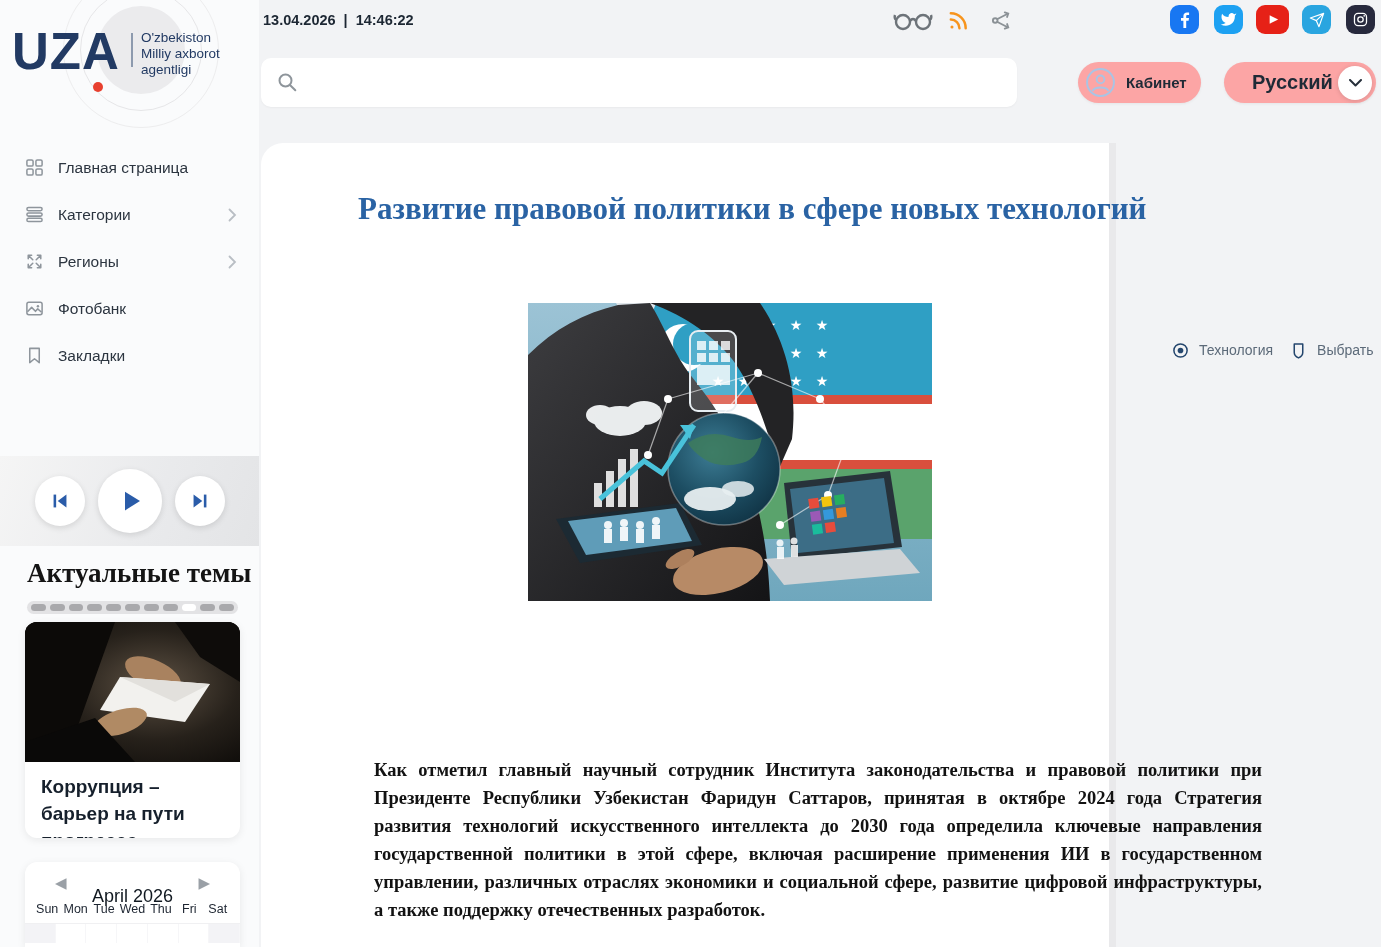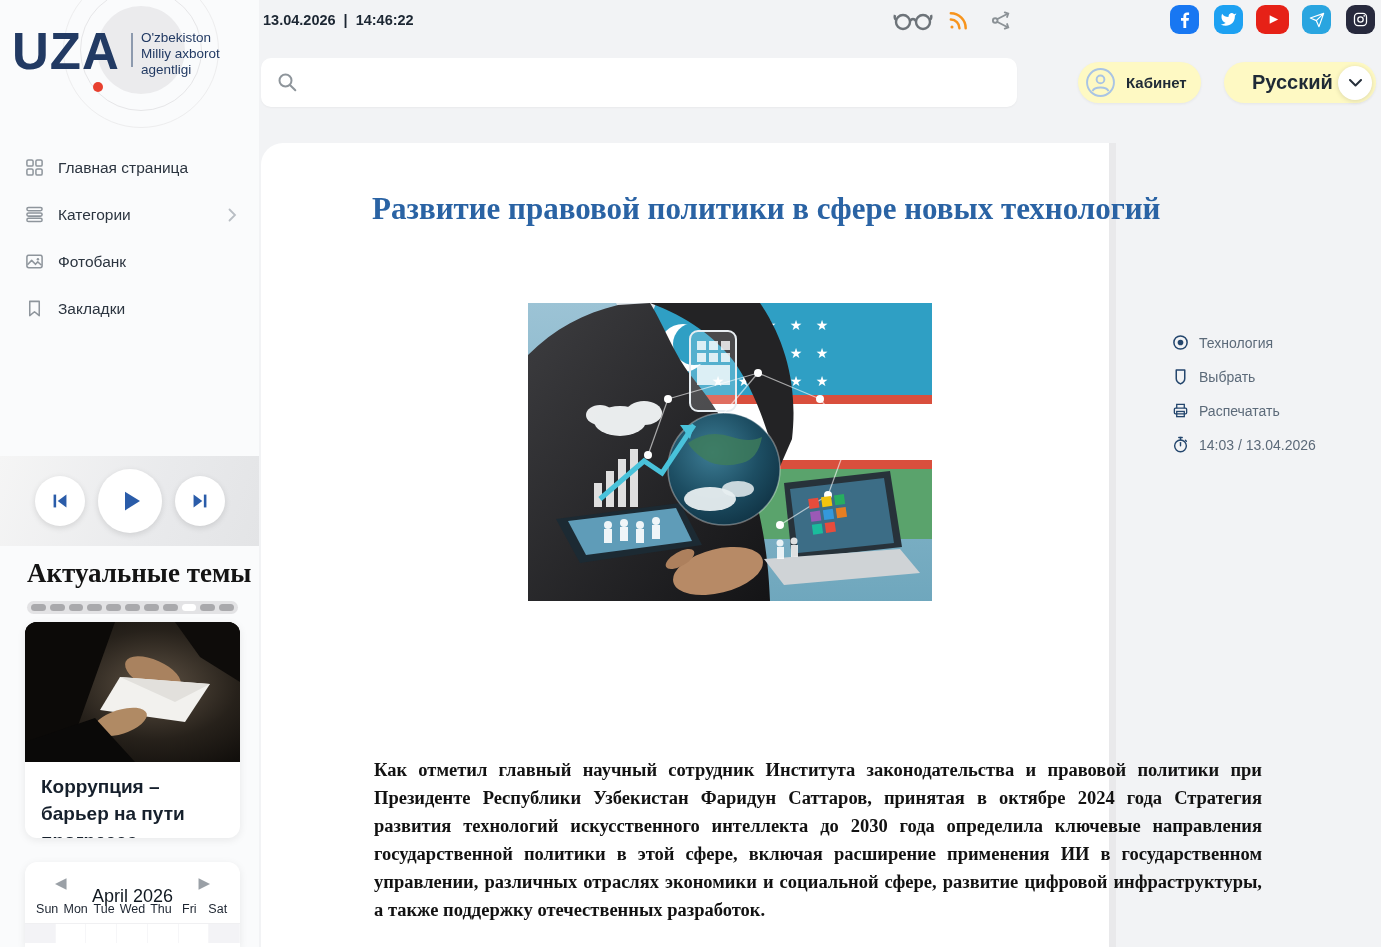--- a/index.html
+++ b/index.html
@@ -60,35 +60,35 @@
   .s-fb { left:1170px; background:#1877f2; }
   .s-tw { left:1214px; background:#1da1f2; }
   .s-yt { left:1256px; background:#e62117; width:33px; }
   .s-tg { left:1302px; background:#2aa5e0; }
   .s-ig { left:1346px; background:#27293d; }
 
   .searchbar { position:absolute; left:261px; top:58px; width:756px; height:49px; background:#fff; border-radius:10px; display:flex; align-items:center; padding:0 16px; box-shadow:0 1px 2px rgba(0,0,0,.04); }
   .searchbar input { border:none; outline:none; flex:1; margin-left:12px; font-size:16px; color:#333; background:transparent; font-family:"Liberation Sans",sans-serif; }
   .searchbar input::placeholder { color:#8e959b; }
 
-  .pill { position:absolute; top:62px; height:41px; background:#fef9c3; border-radius:21px; box-shadow:0 1px 3px rgba(0,0,0,.06); display:flex; align-items:center; cursor:pointer; border:none; font-family:"Liberation Sans",sans-serif; }
+  .pill { position:absolute; top:62px; height:41px; background:#fca5a5; border-radius:21px; box-shadow:0 1px 3px rgba(0,0,0,.06); display:flex; align-items:center; cursor:pointer; border:none; font-family:"Liberation Sans",sans-serif; }
   .cabinet { left:1078px; width:123px; padding-left:7px; }
   .cabinet-label { margin-left:10px; font-size:15px; font-weight:600; color:#1f2a36; }
   .language { left:1224px; width:152px; padding-left:28px; justify-content:space-between; }
   .lang-label { font-size:20px; font-weight:600; color:#1f2a36; }
   .lang-chevron { width:34px; height:34px; margin-right:4px; border-radius:50%; background:#fff; box-shadow:0 1px 5px rgba(0,0,0,.14); display:flex; align-items:center; justify-content:center; }
 
   
   .panel { position:absolute; left:261px; top:143px; right:0; bottom:0; background:#fff; border-top-left-radius:22px; }
   .scroll-strip { position:absolute; right:0; top:143px; bottom:0; width:7px; background:#e9e9eb; cursor:pointer; }
 
-  .article-title { position:absolute; left:372px; top:188px; width:800px; font-family:"Liberation Serif",serif; font-size:31px; line-height:42px; font-weight:600; color:#2a63a4; }
+  .article-title { position:absolute; left:358px; top:188px; width:800px; font-family:"Liberation Serif",serif; font-size:31px; line-height:42px; font-weight:600; color:#2a63a4; }
   .hero { position:absolute; left:528px; top:303px; width:404px; height:298px; overflow:hidden; }
 
-  .meta { position:absolute; left:1172px; top:334px; width:190px; display:flex; flex-direction:column; gap:17px; }
+  .meta { position:absolute; left:1172px; top:334px; width:190px; display:flex; flex-direction:row; gap:17px; }
   .meta-row { display:flex; align-items:center; gap:10px; cursor:pointer; background:none; border:none; font-family:"Liberation Sans",sans-serif; padding:0; }
   .meta-row span { font-size:14px; color:#5c6a79; }
   .meta-row.static { cursor:default; }
 
   .para { position:absolute; left:374px; width:888px; font-family:"Liberation Serif",serif; font-weight:700; font-size:18.5px; line-height:28px; color:#121212; text-align:justify; }
   .para1 { top:649px; }
   .para2 { top:756px; }
 </style>
 </head>
 <body>
@@ -121,20 +121,32 @@
         </svg>
       <span class="nav-label">Главная страница</span>
     </div>
     <div class="nav-item">
       <svg width="19" height="19" viewBox="0 0 20 20" fill="none" stroke="#8e959c" stroke-width="1.6">
           <rect x="2" y="2.6" width="16" height="3.4" rx="1.7"></rect>
           <rect x="2" y="8.3" width="16" height="3.4" rx="1.7"></rect>
           <rect x="2" y="14" width="16" height="3.4" rx="1.7"></rect>
         </svg>
       <span class="nav-label">Категории</span>
+      <svg class="nav-chevron" width="9" height="14" viewBox="0 0 9 14" fill="none" stroke="#b9bec4" stroke-width="1.8" stroke-linecap="round">
+          <path d="M1.5 1.5 L7 7 L1.5 12.5"></path>
+        </svg>
+    </div>
+    <div class="nav-item">
+      <svg width="19" height="19" viewBox="0 0 20 20" fill="none" stroke="#8e959c" stroke-width="1.6" stroke-linecap="round" stroke-linejoin="round">
+          <path d="M8.2 8.2 L3.4 3.4 M3.4 3.4 L7 3.4 M3.4 3.4 L3.4 7"></path>
+          <path d="M11.8 8.2 L16.6 3.4 M16.6 3.4 L13 3.4 M16.6 3.4 L16.6 7"></path>
+          <path d="M8.2 11.8 L3.4 16.6 M3.4 16.6 L7 16.6 M3.4 16.6 L3.4 13"></path>
+          <path d="M11.8 11.8 L16.6 16.6 M16.6 16.6 L13 16.6 M16.6 16.6 L16.6 13"></path>
+        </svg>
+      <span class="nav-label">Регионы</span>
       <svg class="nav-chevron" width="9" height="14" viewBox="0 0 9 14" fill="none" stroke="#b9bec4" stroke-width="1.8" stroke-linecap="round">
           <path d="M1.5 1.5 L7 7 L1.5 12.5"></path>
         </svg>
     </div>
     <div class="nav-item">
       <svg width="19" height="19" viewBox="0 0 20 20" fill="none" stroke="#8e959c" stroke-width="1.6" stroke-linejoin="round">
           <rect x="2" y="3.5" width="16" height="13" rx="2"></rect>
           <circle cx="13.6" cy="7.6" r="1.3" fill="#8e959c" stroke="none"></circle>
           <path d="M2.6 13.4 L7 8.8 L11 13 L13.4 10.4 L17.4 13.9"></path>
         </svg>

